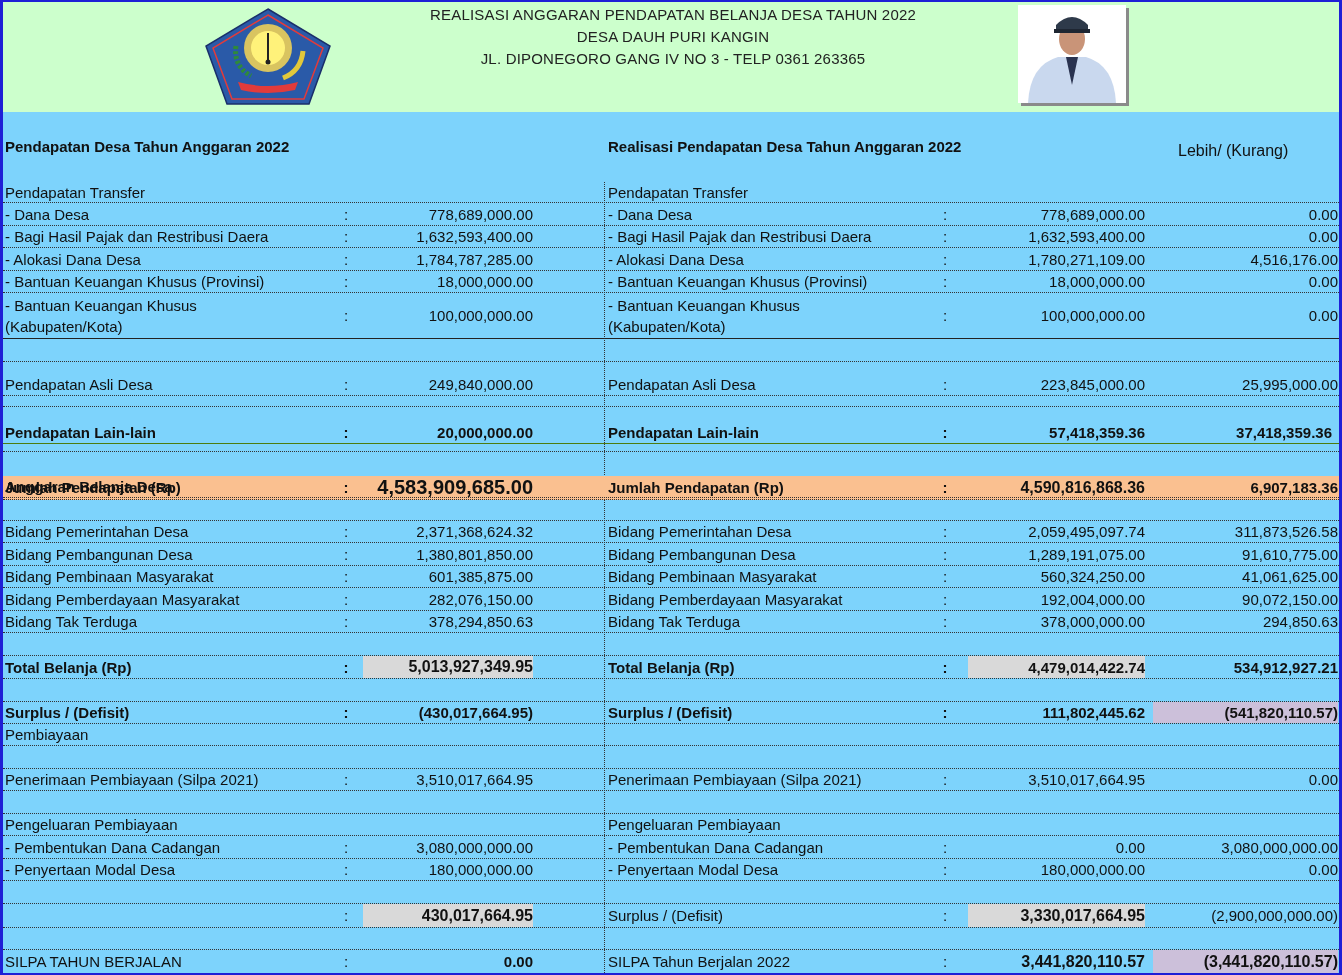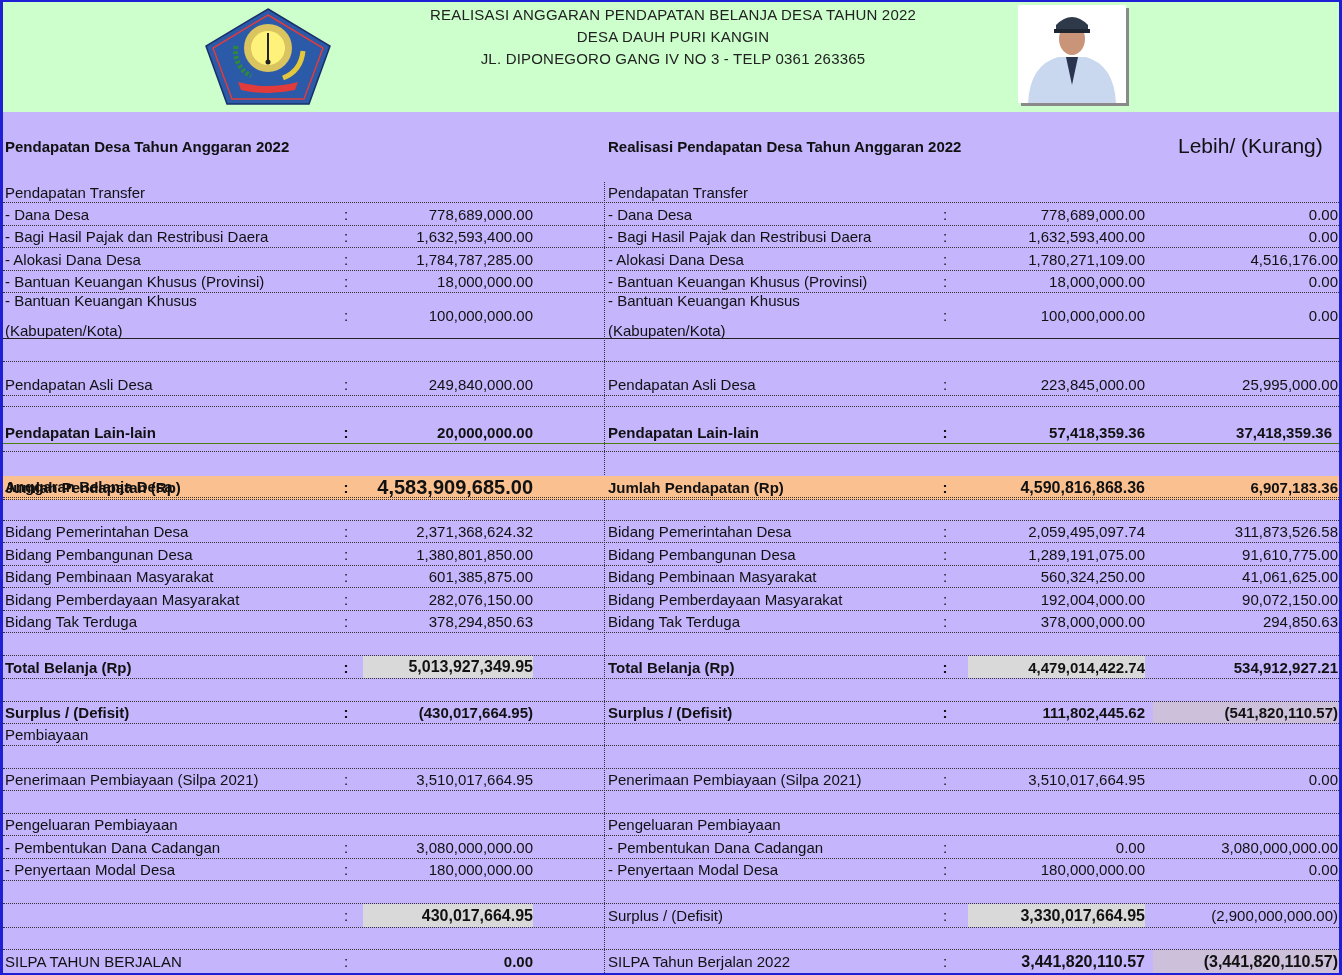--- a/index.html
+++ b/index.html
@@ -1,41 +1,41 @@
 <!DOCTYPE html>
 <html><head>
 <meta charset="utf-8">
 <style>
   * { box-sizing: border-box; margin: 0; padding: 0; }
   html, body { width: 1342px; height: 975px; overflow: hidden; background: #1f1fd6; }
   body { font-family: "Liberation Sans", sans-serif; color: #111; position: relative; }
-  .frame { position: absolute; left: 3px; top: 2px; width: 1336px; height: 971px; background: #c4b5fd; overflow: hidden; }
+  .frame { position: absolute; left: 3px; top: 2px; width: 1336px; height: 971px; background: #7dd3fc; overflow: hidden; }
   .header { position: absolute; left: 0; top: 0; width: 1336px; height: 110px; background: #ccffcc; }
   .header-lines { position: absolute; left: 330px; top: 2px; width: 680px; text-align: center; font-size: 15px; line-height: 22px; letter-spacing: 0.2px; color: #222; }
   .logo { position: absolute; left: 200px; top: 4px; width: 130px; height: 100px; }
   .photo { position: absolute; left: 1015px; top: 3px; width: 108px; height: 98px; background: #ffffff; box-shadow: 3px 3px 0 #8a8a8a; overflow: hidden; }
   .row { position: absolute; left: 0; width: 1336px; font-size: 15px; }
   .cell { position: absolute; top: 0; height: 100%; display: flex; align-items: center; white-space: nowrap; overflow: hidden; }
   .lbl-l { left: 2px; width: 336px; }
   .col-l { left: 338px; width: 10px; justify-content: center; }
   .val-l { left: 360px; width: 170px; justify-content: flex-end; padding-right: 0; }
   .lbl-r { left: 605px; width: 332px; }
   .col-r { left: 937px; width: 10px; justify-content: center; }
   .val-r { left: 965px; width: 177px; justify-content: flex-end; }
   .val-d { left: 1150px; width: 185px; justify-content: flex-end; }
   .bold { font-weight: bold; }
   .dot-b { border-bottom: 1px dotted #333; }
   .vdiv { position: absolute; left: 601px; top: 180px; width: 0; height: 793px; border-left: 1px dotted #333; }
-  .wrap2 { white-space: normal; line-height: 30px; }
+  .wrap2 { white-space: normal; line-height: 21px; }
   .hl-gray { background: #d9d9d9; }
   .hl-pink { background: #ccc0da; }
   .orange { background: #fac090; }
   .title-l { position: absolute; left: 2px; top: 136px; font-size: 15px; font-weight: bold; }
   .title-r { position: absolute; left: 605px; top: 136px; font-size: 15px; font-weight: bold; }
-  .title-d { position: absolute; left: 1175px; top: 132px; font-size: 21px; }
+  .title-d { position: absolute; left: 1175px; top: 140px; font-size: 16px; }
 </style>
 </head>
 <body>
 
 <div class="frame">
 
   <div class="header">
     <svg class="logo" viewBox="0 0 130 100">
       <polygon points="65,3 127,40 106,98 24,98 3,40" fill="#2a5aa8" stroke="#1a2f6a" stroke-width="1.5"></polygon>
       <polygon points="65,9 120,42 101,93 29,93 10,42" fill="none" stroke="#e23b3b" stroke-width="1.5"></polygon>

